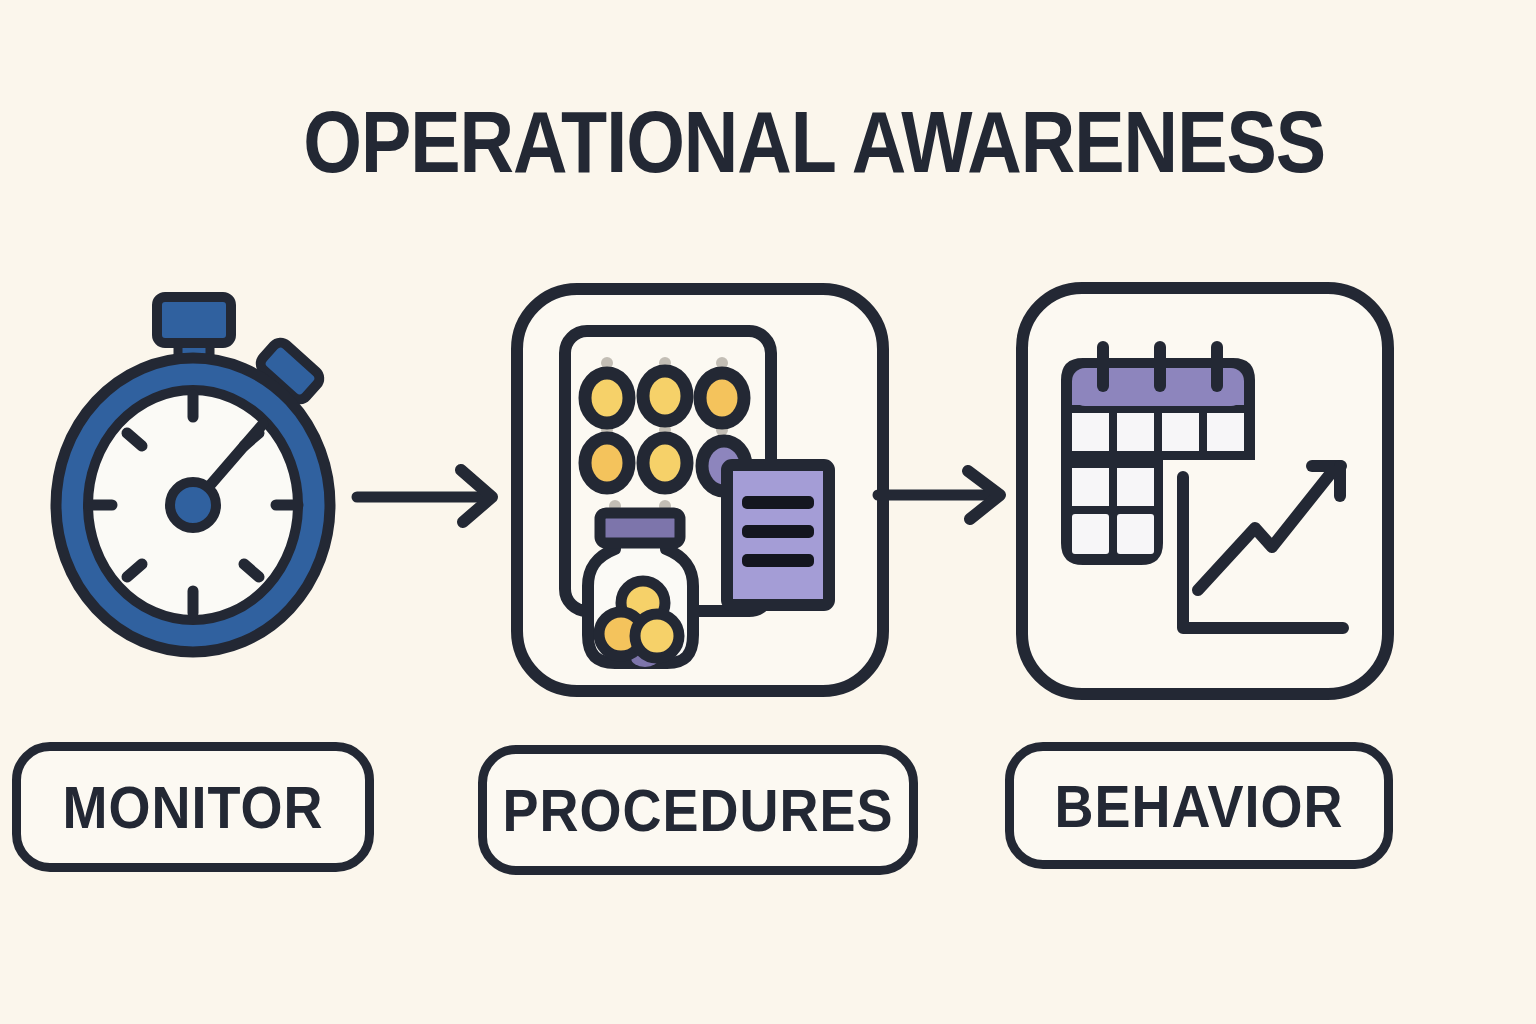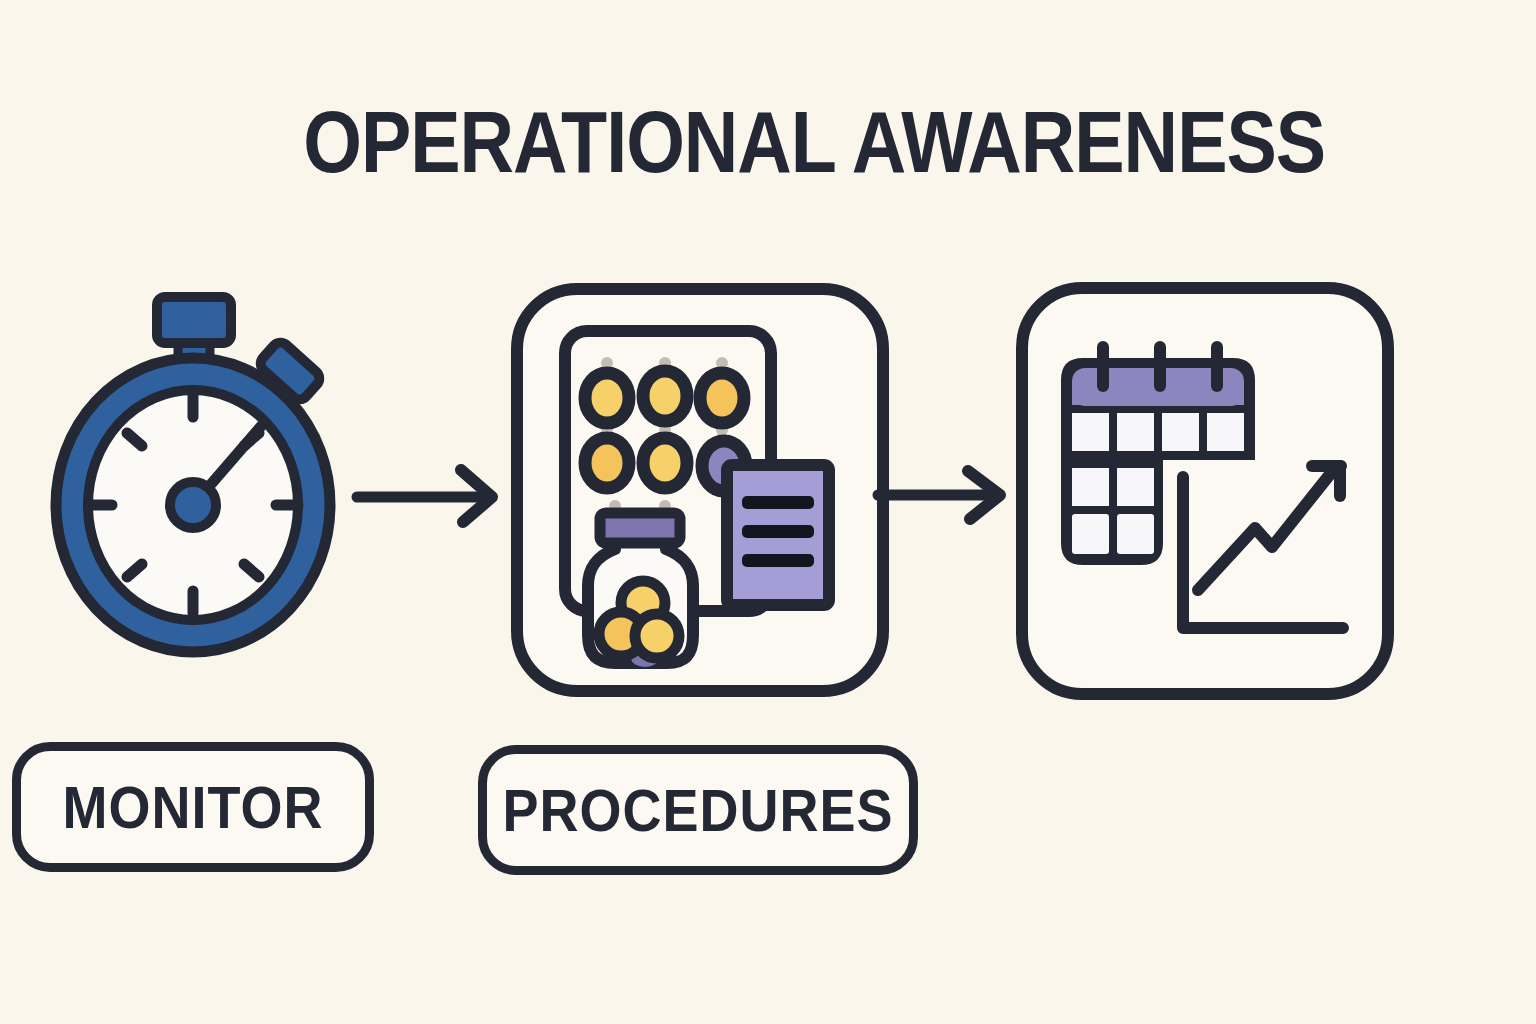--- a/index.html
+++ b/index.html
@@ -165,14 +165,17 @@
       </g>
     </g>
   </svg>
 
   <div class="abs label-box" id="procedures-box">
     <span>PROCEDURES</span>
   </div>
   <div class="abs label-box" id="monitor-box">
     <span>MONITOR</span>
   </div>
+  <div class="abs label-box" id="behavior-box">
+    <span>BEHAVIOR</span>
+  </div>
 
 </div>
 
 </body></html>

